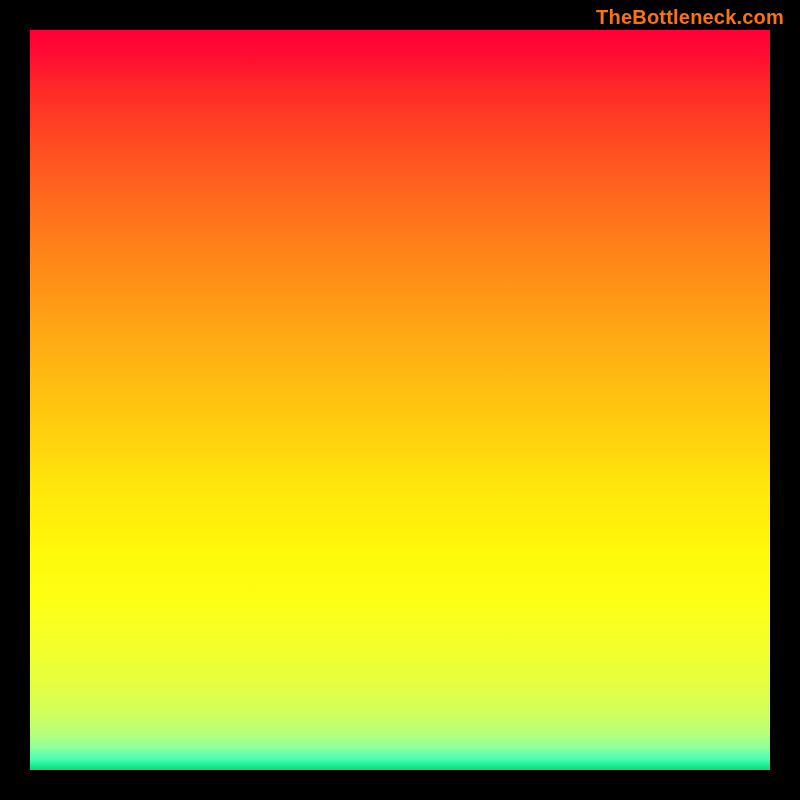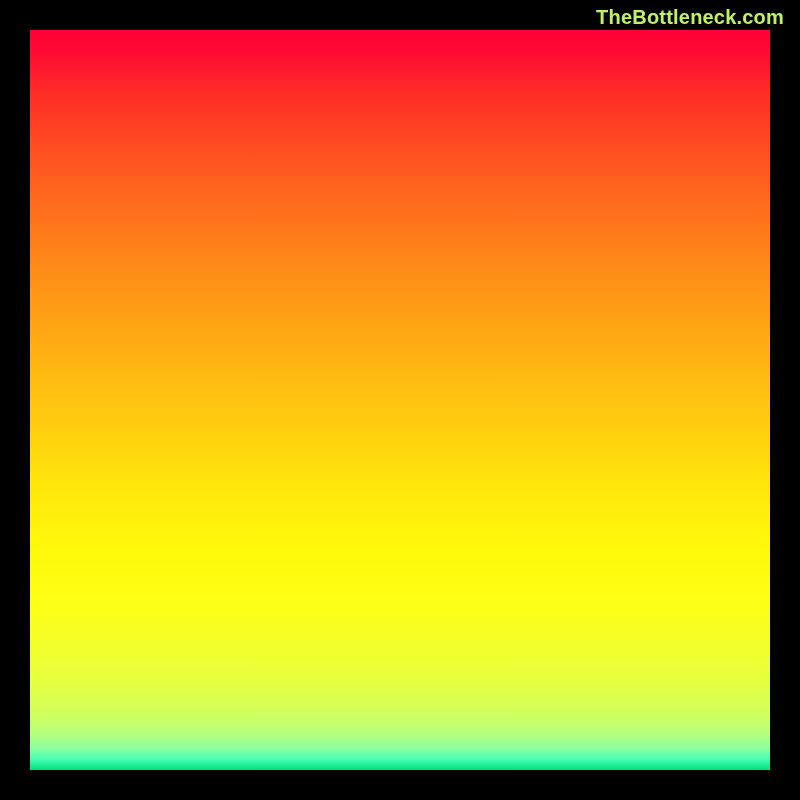--- a/index.html
+++ b/index.html
@@ -47,21 +47,21 @@
       #b8ff7a 95%,
       #8eff9e 97%,
       #48ffb4 98.5%,
       #00e07a 100%
     );
   }
   .watermark {
     position: absolute;
     top: 6px;
     right: 16px;
-    color: #bef264;
+    color: #f97316;
     font-size: 20px;
     font-weight: 600;
     letter-spacing: 0.2px;
     pointer-events: none;
   }
   svg { display:block; }
 </style>
 </head>
 <body>
 

